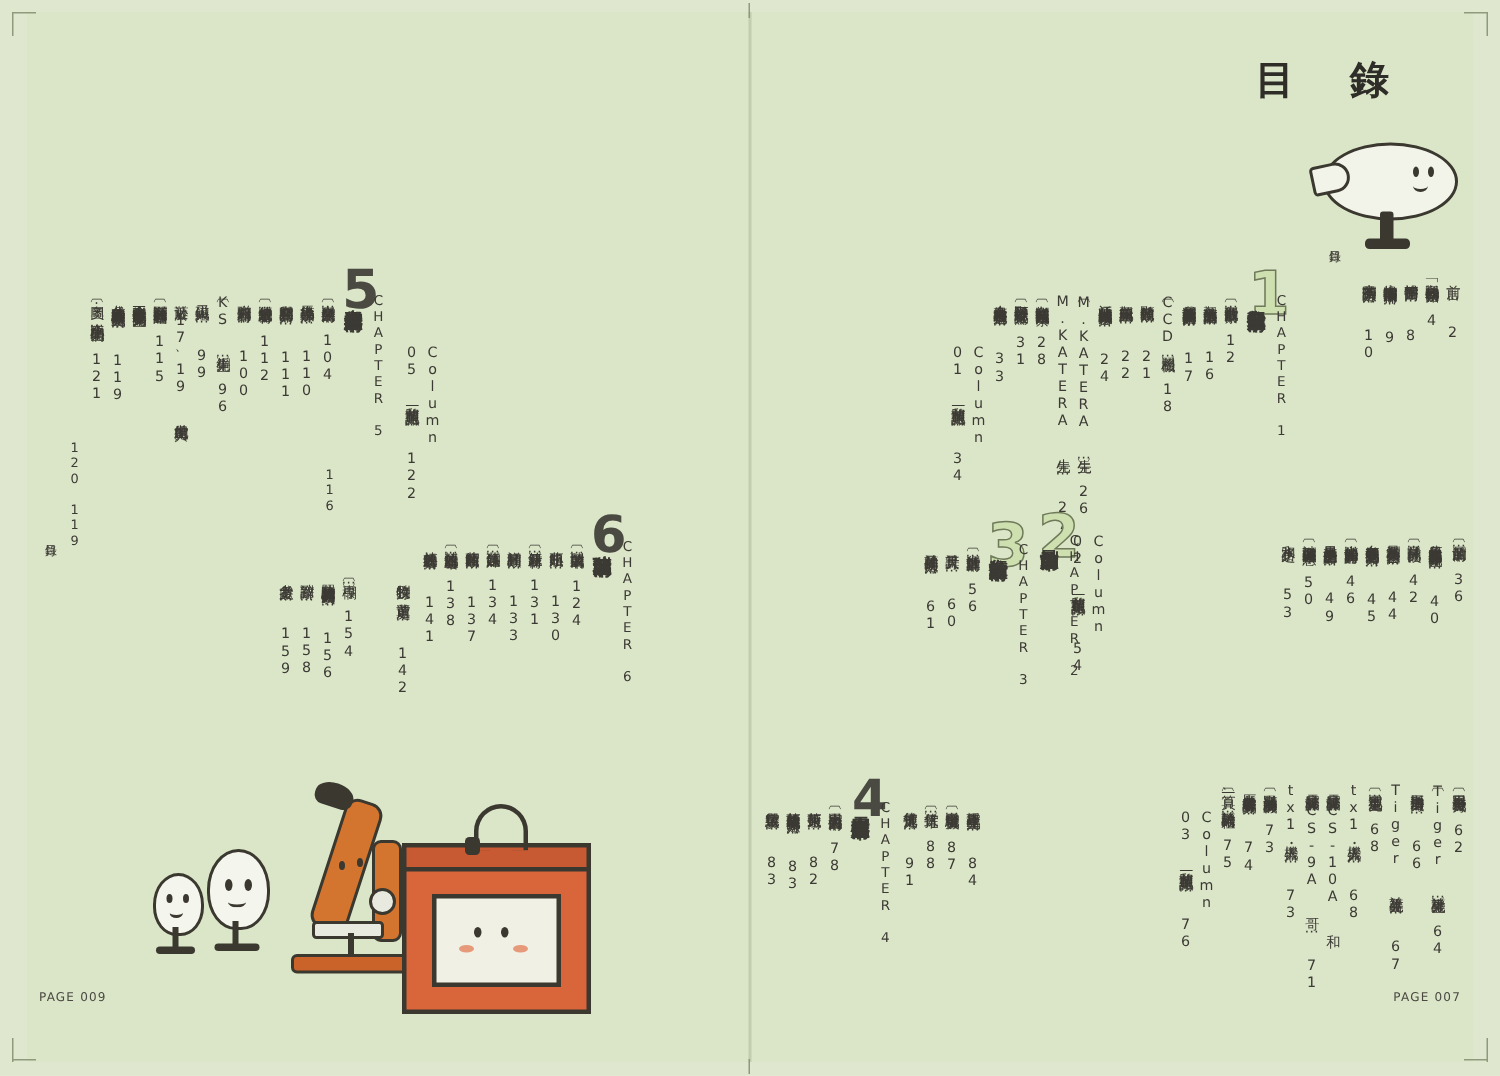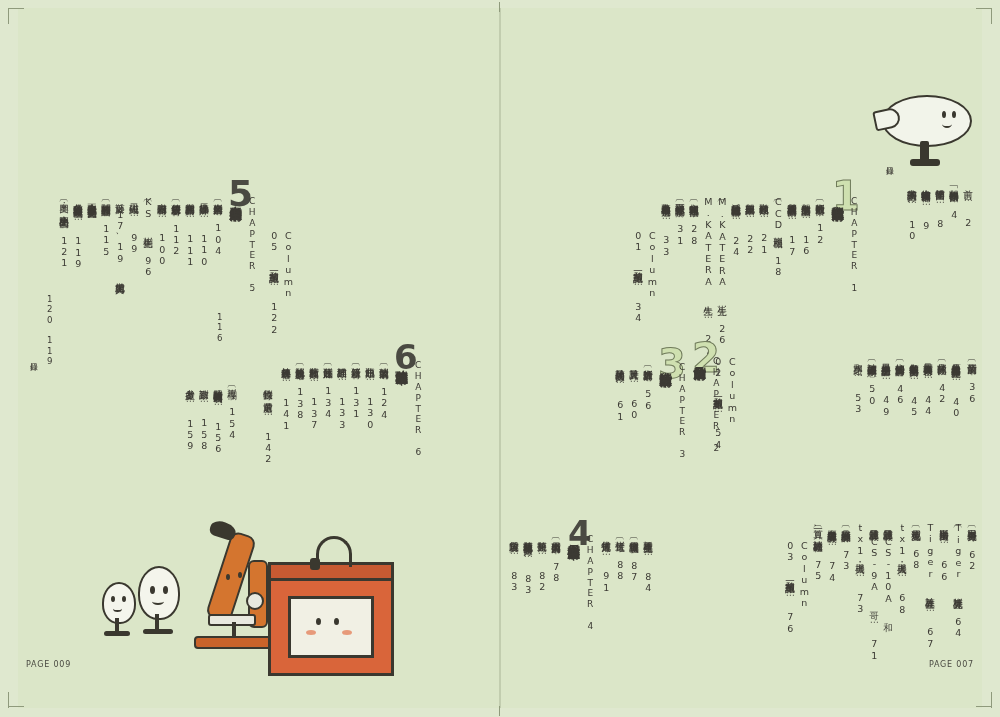--- a/index.html
+++ b/index.html
@@ -282,20 +282,21 @@
   <div class="crop v" style="left:8px;top:8px;"></div>
   <div class="crop h" style="left:976px;top:8px;"></div>
   <div class="crop v" style="left:991px;top:8px;"></div>
   <div class="crop h" style="left:8px;top:706px;"></div>
   <div class="crop v" style="left:8px;top:692px;"></div>
   <div class="crop h" style="left:976px;top:706px;"></div>
   <div class="crop v" style="left:991px;top:692px;"></div>
   <div class="crop v" style="left:499px;top:2px;height:10px;"></div>
   <div class="crop v" style="left:499px;top:706px;height:10px;"></div>
 
+  <div class="toc-title">目 錄</div>
 
   <div class="ill" style="left:876px;top:95px;width:110px;height:75px;">
     <div class="blimp-body" style="left:6px;top:0px;"></div>
     <div class="blimp-tail" style="left:-2px;top:14px;"></div>
     <div class="blimp-eye" style="left:66px;top:16px;"></div>
     <div class="blimp-eye" style="left:76px;top:16px;"></div>
     <div class="blimp-mouth" style="left:66px;top:25px;"></div>
     <div class="blimp-stand" style="left:44px;top:46px;"></div>
     <div class="blimp-base" style="left:34px;top:64px;"></div>
   </div>

